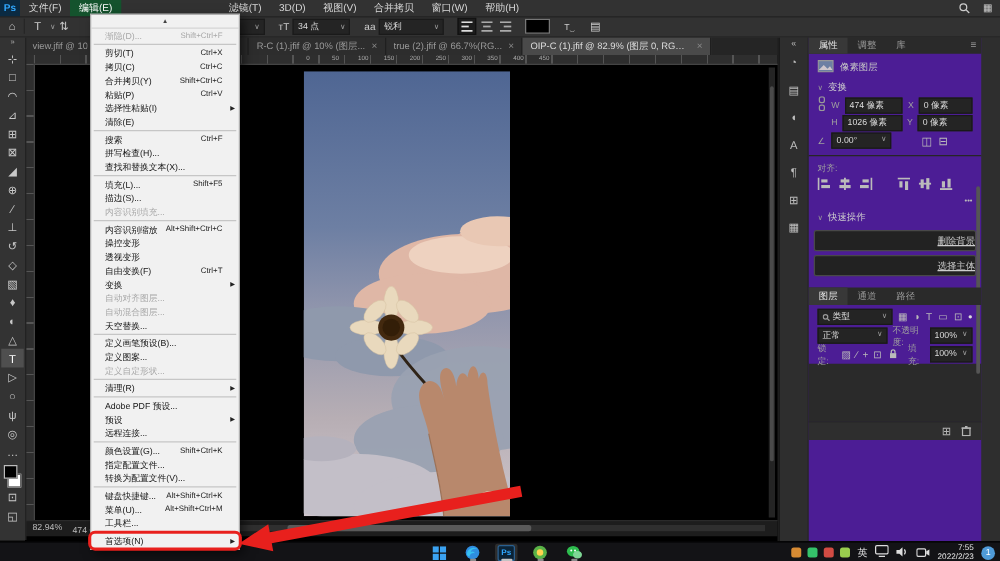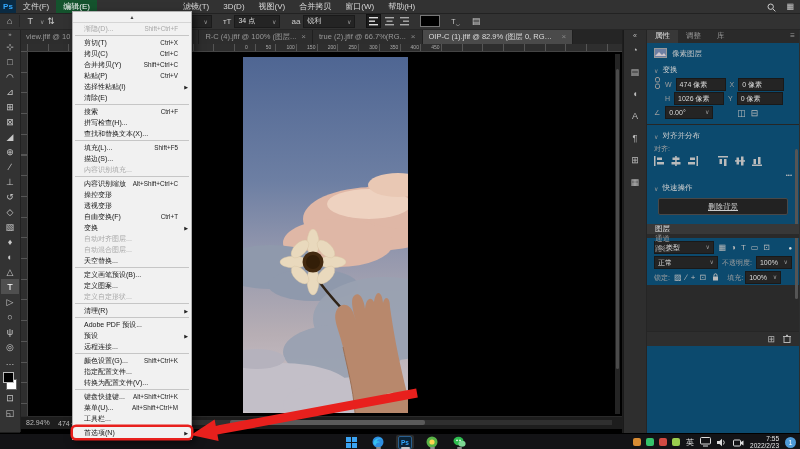--- a/index.html
+++ b/index.html
@@ -57,32 +57,32 @@
   #statusstrip{position:absolute;left:0;right:0;top:372px;height:12px;background:#1d1d1d;border-top:1px solid #2a2a2a;}
   #status-zoom{position:absolute;left:6px;top:2px;font-size:7px;color:#bbb;}
   #status-dims{position:absolute;left:38px;top:2px;font-size:7px;color:#bbb;white-space:nowrap;}
   #doc-hscroll{position:absolute;left:170px;right:10px;top:3px;height:5px;background:#2f2f2f;}
   #doc-hscroll .thumb{position:absolute;left:40px;width:195px;top:0;height:5px;background:#5a5a5a;border-radius:2px;}
   
   #rightcol{position:absolute;left:623px;top:29px;width:177px;height:404px;background:#2e2e2e;z-index:2;border-left:1px solid #1a1a1a;}
   #panelstrip{position:absolute;left:0;top:0;width:22px;height:100%;background:#2e2e2e;border-right:1px solid #252525;}
   #strip-chevrons{font-size:7px;color:#bbb;text-align:center;padding-top:3px;}
   .strip-ico{width:22px;height:22px;display:flex;align-items:center;justify-content:center;font-size:9px;color:#bdbdbd;}
-  #panels{position:absolute;left:23px;top:0;right:2px;height:100%;background:#0c4a6e;}
+  #panels{position:absolute;left:23px;top:0;right:16px;height:100%;background:#4c1d95;}
   .ptabs{height:14px;background:#2a2a2a;display:flex;align-items:stretch;position:relative;}
   .ptab{font-size:7.5px;color:#9a9a9a;padding:0 8px;display:flex;align-items:center;}
   .ptab.active{background:#383838;color:#e8e8e8;}
   .pmenu{position:absolute;right:4px;top:2px;font-size:8px;color:#999;}
   .prow{display:flex;align-items:center;padding:0 7px;color:#c8c8c8;font-size:7.5px;}
   .sechdr{display:flex;align-items:center;gap:4px;padding:0 7px;color:#cfcfcf;font-size:7.5px;height:14px;}
   .chev{font-size:6px;color:#999;}
   .pv{background:#242424;border:1px solid #191919;height:11px;line-height:11px;font-size:7px;color:#ddd;padding:0 3px;}
   .tlabel{font-size:7px;color:#9f9f9f;}
   .pdivider{height:1px;background:#262626;margin:4px 0;}
-  .qbtn{display:block;width:128px;margin:3px auto;height:15px;line-height:15px;text-align:center;
+  .qbtn{display:block;width:128px;margin:3px auto;height:15px;line-height:15px;text-align:right;
         background:#222;border:1px solid #484848;border-radius:2px;color:#ccc;font-size:7.5px;text-decoration:underline;}
   .qlink{display:block;text-align:center;font-size:7.5px;color:#b5b5b5;text-decoration:underline;margin-top:4px;}
   #prop-scroll{position:absolute;right:1px;top:120px;width:3px;height:150px;background:#555;border-radius:2px;}
   
   #layerrow{display:flex;align-items:center;height:22px;background:#3f4a54;margin-top:2px;padding:0 4px;gap:5px;}
   #layers-empty{height:46px;background:#2a2a2a;}
   #layers-bottom{height:14px;background:#2e2e2e;border-top:1px solid #262626;display:flex;align-items:center;justify-content:flex-end;gap:8px;padding:0 8px;color:#b5b5b5;font-size:9px;}
   .lock-ico{font-size:8px;color:#bbb;margin:0 2px;}
   .filt-ico{font-size:8px;color:#bbb;margin:0 2.5px;}
   
@@ -213,21 +213,21 @@
       <span class="tl">view.jfif @ 10</span>
       <span class="close">×</span>
     </div>
 
     <div class="tab">
       <span class="tl">true.jfif @ 75.7% (图层 0,...</span>
       <span class="close">×</span>
     </div>
 
     <div class="tab">
-      <span class="tl">R-C (4).jfif @ 100% (图层...</span>
+      <span class="tl">R-C (1).jfif @ 10% (图层...</span>
       <span class="close">×</span>
     </div>
 
     <div class="tab">
       <span class="tl">true (2).jfif @ 66.7%(RG...</span>
       <span class="close">×</span>
     </div>
 
     <div class="tab active">
       <span class="tl">OIP-C (1).jfif @ 82.9% (图层 0, RGB/8#) *</span>
@@ -482,24 +482,20 @@
         <span class="pv" style="width:40px;display:flex;justify-content:space-between;">
             <span>0.00°</span>
             <span class="ddv">∨</span>
           </span>
         <span style="width:14px"></span>
         <span style="font-size:9px;color:#bbb;">◫</span>
         <span style="font-size:9px;color:#bbb;">⊟</span>
       </div>
       <div class="pdivider"></div>
 
-      <div class="sechdr">
-        <span class="chev">∨</span>
-          <span>对齐并分布</span>
-      </div>
       <div class="prow" style="height:12px;">
           <span class="tlabel">对齐:</span>
         </div>
       <div class="prow" style="height:14px;gap:7px;">
         <span><svg width="10" height="10">
               <rect x="0" y="0" width="1.5" height="10" fill="#bbb"></rect>
               <rect x="3" y="1.5" width="5" height="2.5" fill="#bbb"></rect>
               <rect x="3" y="6" width="7" height="2.5" fill="#bbb"></rect>
             </svg></span>
         <span><svg width="10" height="10">
@@ -531,25 +527,26 @@
       </div>
       <div class="prow" style="height:12px;justify-content:flex-end;">
         <span style="font-size:6px;color:#bbb;">•••</span>
       </div>
 
       <div class="sechdr">
         <span class="chev">∨</span>
           <span>快速操作</span>
       </div>
       <a class="qbtn">删除背景</a>
+      <a class="qbtn">选择主体</a>
 
       <div id="prop-scroll"></div>
 
       <div style="margin-top:9px;">
-        <div class="ptabs" style="position:relative;flex-direction:column;">
+        <div class="ptabs" style="position:relative;">
         <div class="ptab active">
               <span>图层</span>
             </div>
             <div class="ptab">
               <span>通道</span>
             </div>
             <div class="ptab">
               <span>路径</span>
             </div>
           </div>

